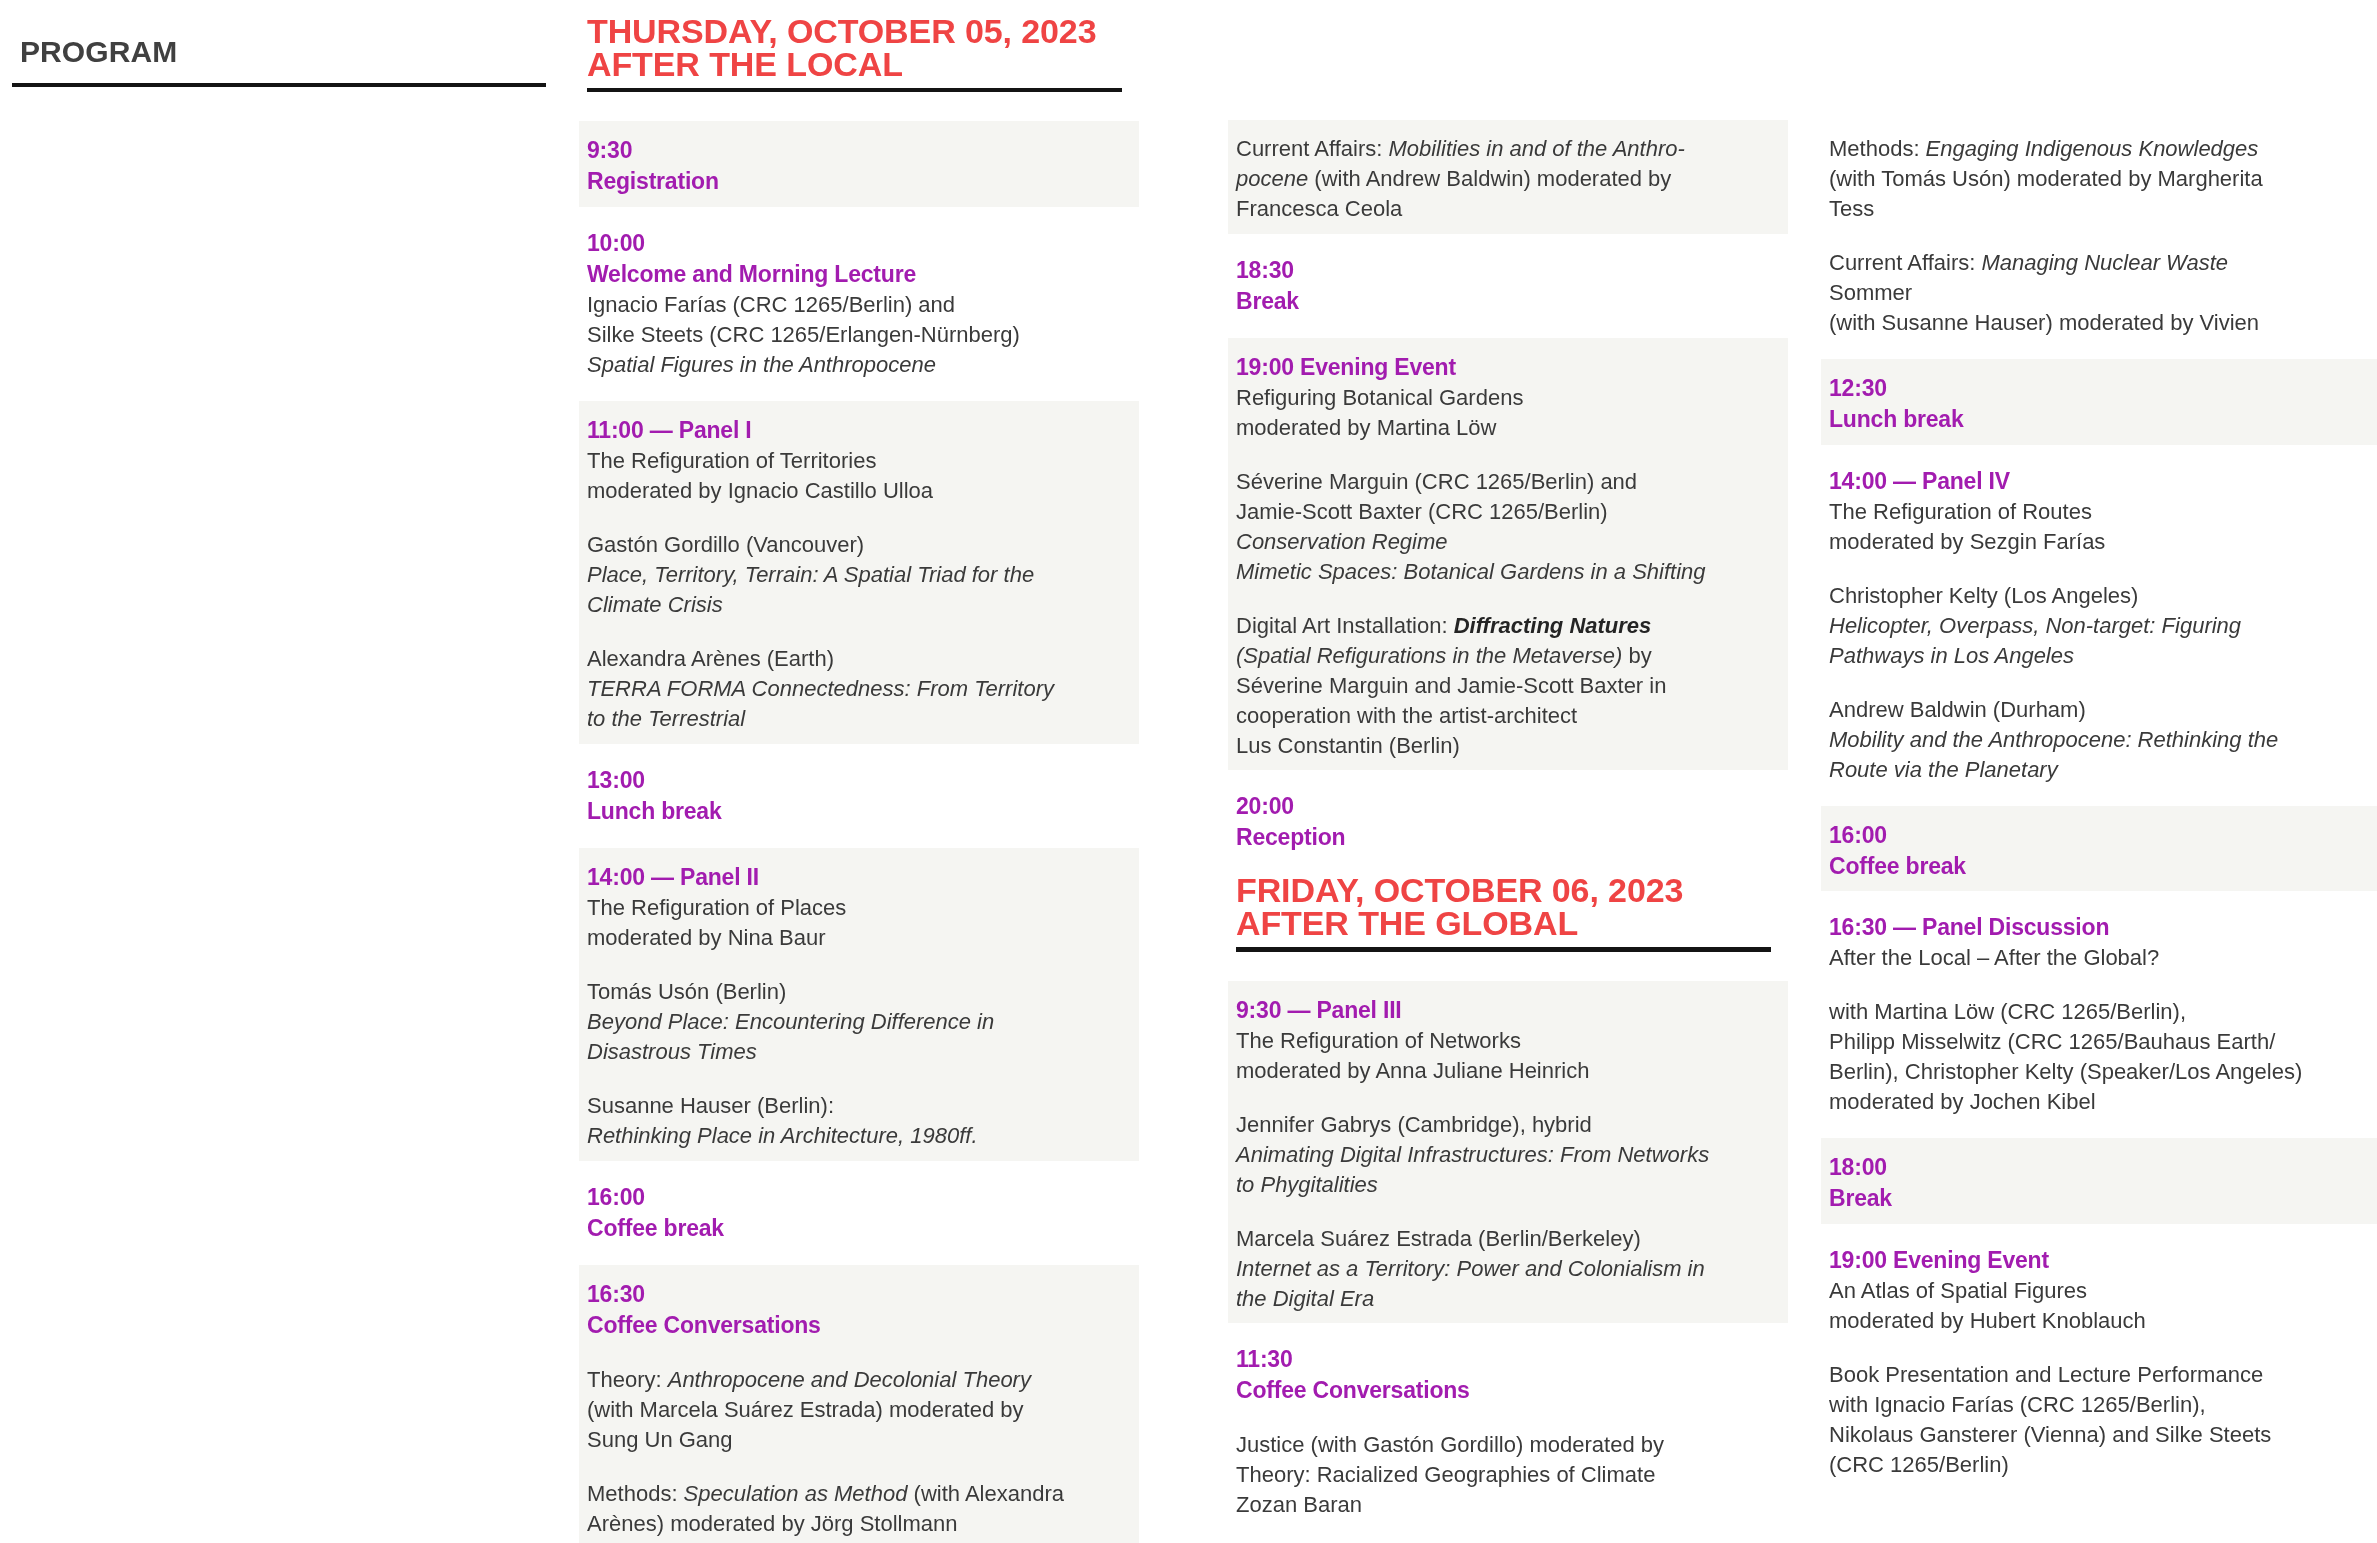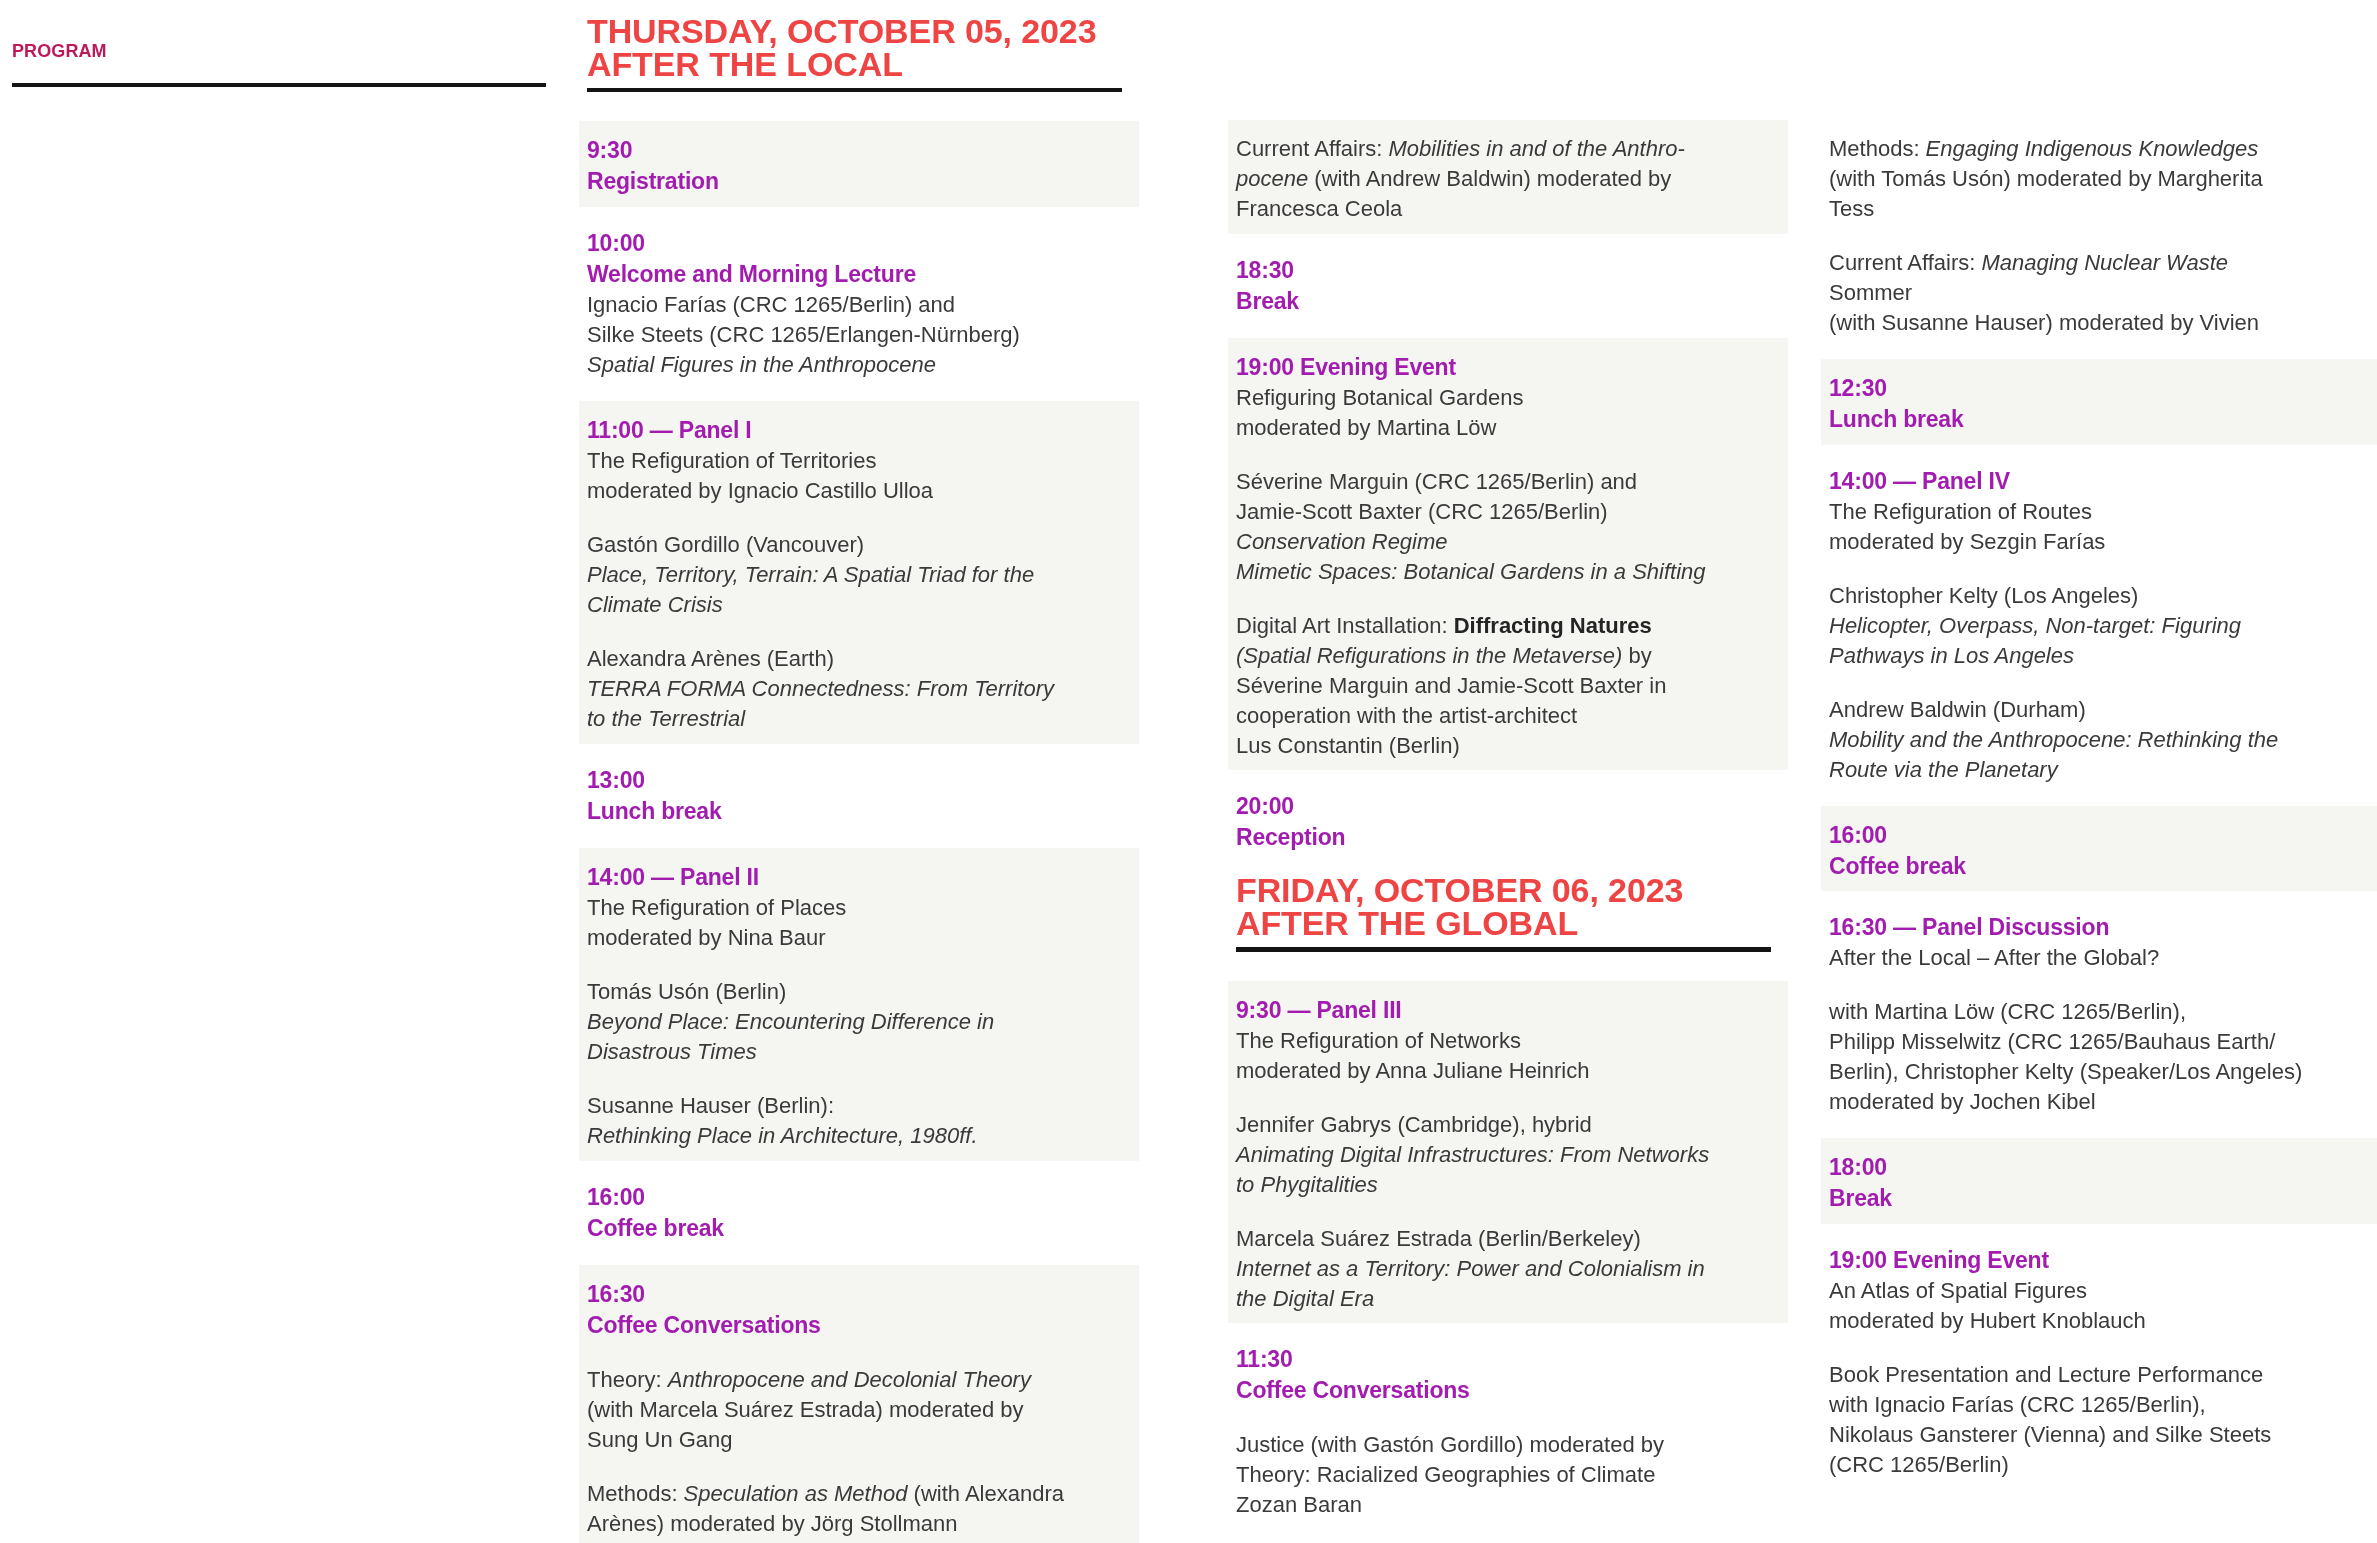--- a/index.html
+++ b/index.html
@@ -6,21 +6,21 @@
   body{
     width:2377px;height:1543px;position:relative;overflow:hidden;
     background:#ffffff;
     font-family:"Liberation Sans","DejaVu Sans",sans-serif;
     -webkit-font-smoothing:antialiased;
   }
   .rule{height:4.2px;background:#141414;}
   
   .program-wrap{position:absolute;left:12px;top:35px;width:534px;}
   .program-title{
-    font-size:18px;font-weight:700;letter-spacing:0.1px;color:#be185d;line-height:33px;
+    font-size:30px;font-weight:700;letter-spacing:0.1px;color:#404040;line-height:33px;margin-left:8px;
   }
   .program-wrap .rule{margin-top:15.3px;}
   
   .column{position:absolute;width:552px;}
   .col-1{left:587px;top:15.3px;}
   .col-2{left:1236px;top:120px;}
   .col-3{left:1829px;top:120px;width:549px;}
   .col-3 .block:first-child{padding-top:14px;}
   
   .day-header{margin-bottom:29px;}
@@ -34,21 +34,21 @@
   .block.shaded{
     background:#f5f5f2;
     margin-left:-8.4px;
     padding:14px 12.5px 9.7px 8.4px;
   }
   .line{font-size:22px;line-height:30px;color:#3a3a3a;}
   .gap-line{height:24px;}
   .run-b{font-weight:700;color:#a21caf;font-size:23px;letter-spacing:-0.2px;}
   .run-r{}
   .run-i{font-style:italic;}
-  .run-si{font-weight:700;color:#242424;}
+  .run-si{font-style:italic;font-weight:700;color:#242424;}
 </style>
 </head>
 <body>
 
 <header class="program-wrap">
   <div class="program-title">PROGRAM</div>
   <div class="rule"></div>
 </header>
 
 <div id="columns">

